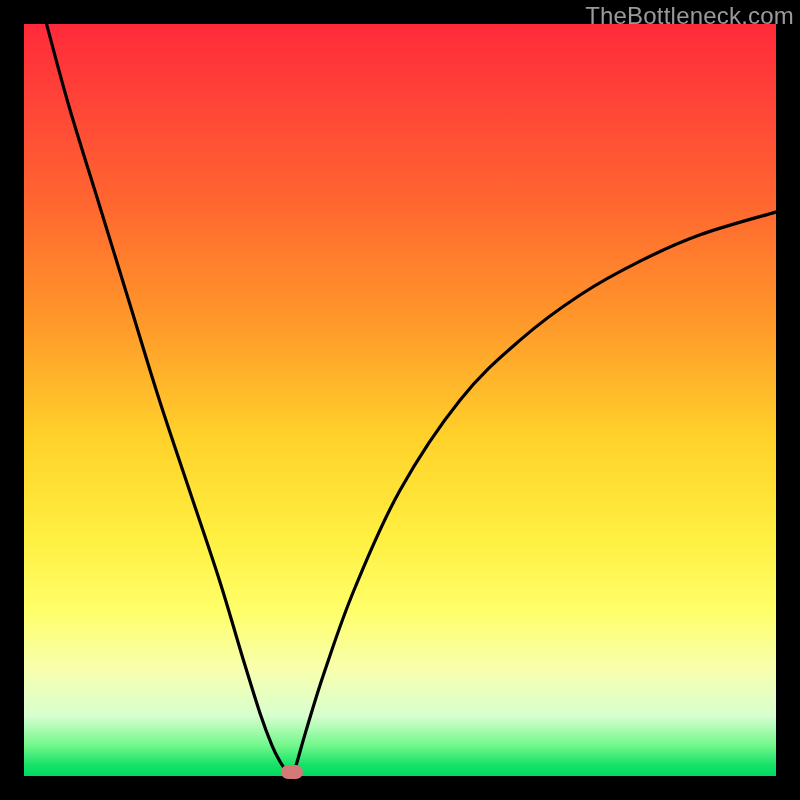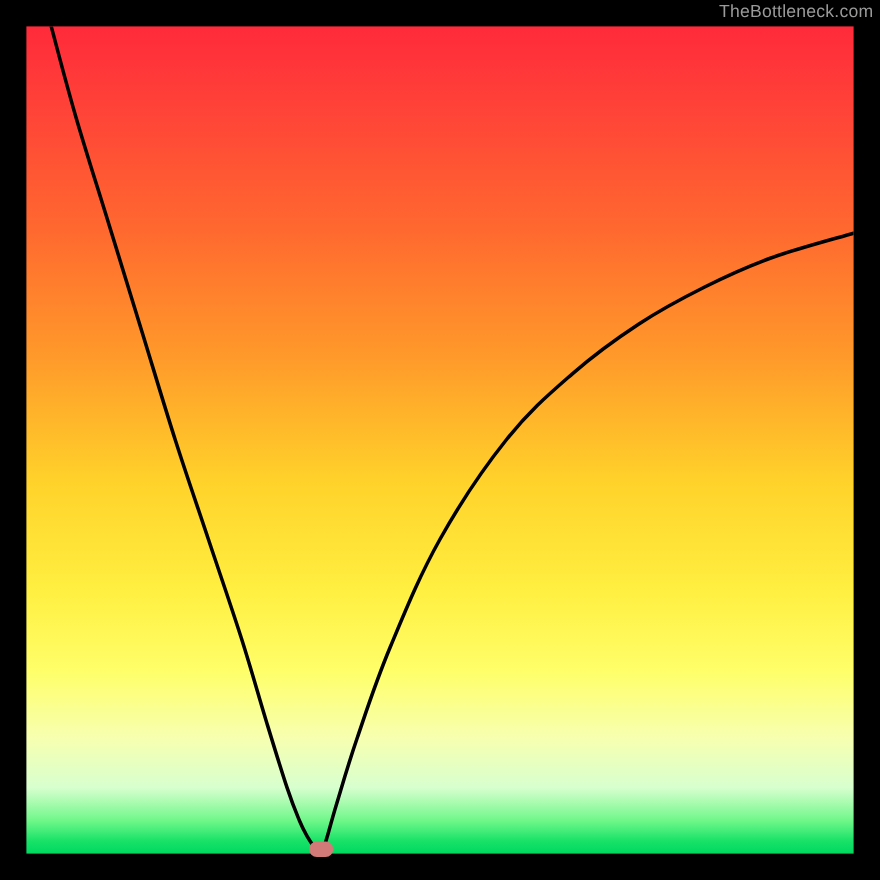--- a/index.html
+++ b/index.html
@@ -39,21 +39,21 @@
       #70f78a 96%,
       #17e267 98.5%,
       #00d860 100%
     );
   }
   .watermark {
     position: absolute;
     top: 2px;
     right: 6px;
     color: #9a9a9a;
-    font-size: 16px;
+    font-size: 24px;
     font-weight: 400;
     letter-spacing: 0.2px;
     user-select: none;
   }
   .curve-svg {
     position: absolute;
     top: 0;
     left: 0;
   }
   .marker {

